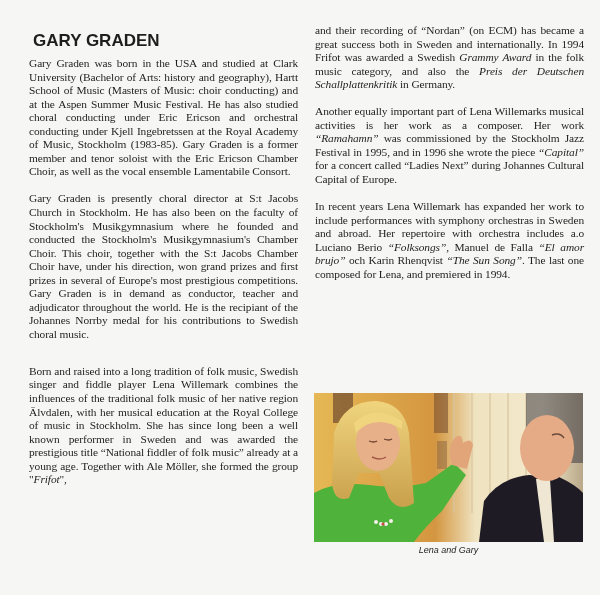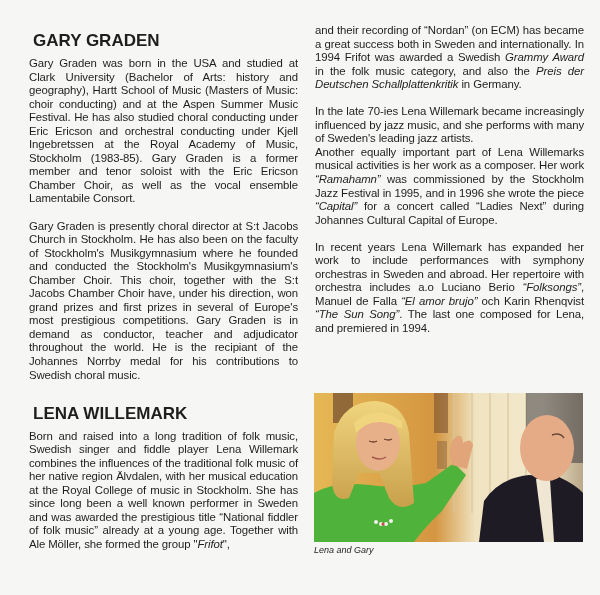--- a/index.html
+++ b/index.html
@@ -17,48 +17,46 @@
     line-height: 13.55px;
     text-align: justify;
     letter-spacing: -0.1px;
   }
   .col-left { left: 29px; top: 33px; }
   .col-right { left: 315px; top: 24px; }
   h2 {
     font-size: 17px; font-weight: bold; margin: 0 0 9px 4px; line-height: 15px;
     letter-spacing: 0;
   }
-  p { margin: 0 0 13.5px 0; }
+  p { margin: 0 0 13.5px 0; font-family: Liberation Serif, serif; }
   p.tight { margin-bottom: 0; }
   .section-gap { height: 10px; }
   em { font-style: italic; }
   .photo {
     position: absolute; left: 314px; top: 393px; width: 269px; height: 149px;
     overflow: hidden; background: #c89a3a;
   }
   .caption {
     position: absolute; left: 314px; top: 545px; width: 269px;
-    text-align: left; font-size: 9px; font-style: italic; color: #222;
+    text-align: center; font-size: 9px; font-style: italic; color: #222;
   }
 </style>
 </head>
 <body>
 
 <div class="col col-left">
   <h2>GARY GRADEN</h2>
   <p>Gary Graden was born in the USA and studied at Clark University (Bachelor of Arts: history and geography), Hartt School of Music (Masters of Music: choir conducting) and at the Aspen Summer Music Festival. He has also studied choral conducting under Eric Ericson and orchestral conducting under Kjell Ingebretssen at the Royal Academy of Music, Stockholm (1983-85). Gary Graden is a former member and tenor soloist with the Eric Ericson Chamber Choir, as well as the vocal ensemble Lamentabile Consort.</p>
   <p>Gary Graden is presently choral director at S:t Jacobs Church in Stockholm. He has also been on the faculty of Stockholm's Musikgymnasium where he founded and conducted the Stockholm's Musikgymnasium's Chamber Choir. This choir, together with the S:t Jacobs Chamber Choir have, under his direction, won grand prizes and first prizes in several of Europe's most prestigious competitions. Gary Graden is in demand as conductor, teacher and adjudicator throughout the world. He is the recipiant of the Johannes Norrby medal for his contributions to Swedish choral music.</p>
   <div class="section-gap"></div>
-  <h2>LENA WILLEMARK</h2>
   <p class="tight"><span>Born and raised into a long tradition of folk music, Swedish singer and fiddle player Lena Willemark combines the influences of the traditional folk music of her native region Älvdalen, with her musical education at the Royal College of music in Stockholm. She has since long been a well known performer in Sweden and was awarded the prestigious  title “National fiddler of folk music” already at a young age. Together with Ale Möller, she formed the group "</span><em>Frifot</em><span>",</span></p>
 </div>
 
 <div class="col col-right">
   <p><span>and their recording of  “Nordan” (on ECM) has became a great success both in Sweden and internationally. In 1994 Frifot was awarded a Swedish </span><em>Grammy Award</em><span> in the folk music category, and also the </span><em>Preis der Deutschen Schallplattenkritik</em><span> in Germany.</span></p>
-  <p class="tight"><span>In the late 70-ies Lena Willemark became increasingly influenced by jazz music, and she performs with many of Sweden's leading jazz artists.</span></p>
   <p><span>Another equally important part of Lena Willemarks musical activities is her work as a composer. Her work </span><em>“Ramahamn”</em><span> was commissioned by the Stockholm Jazz Festival in 1995, and in 1996 she wrote the piece </span><em>“Capital”</em><span> for a concert called  “Ladies Next” during Johannes Cultural Capital of Europe.</span></p>
   <p><span>In recent years Lena Willemark has expanded her work to include performances with symphony orchestras in Sweden and abroad. Her repertoire with orchestra includes a.o Luciano Berio </span><em>“Folksongs”</em><span>, Manuel de Falla </span><em>“El amor brujo”</em><span> och Karin Rhenqvist </span><em>“The Sun Song”</em><span>. The last one composed for Lena, and premiered in 1994.</span></p>
 </div>
 
 <div class="photo">
   <svg width="269" height="149" viewBox="0 0 269 149">
     <defs>
       <linearGradient id="bg" x1="0" y1="0" x2="1" y2="0">
         <stop offset="0" stop-color="#e6b855"></stop>
         <stop offset="0.45" stop-color="#d49640"></stop>

